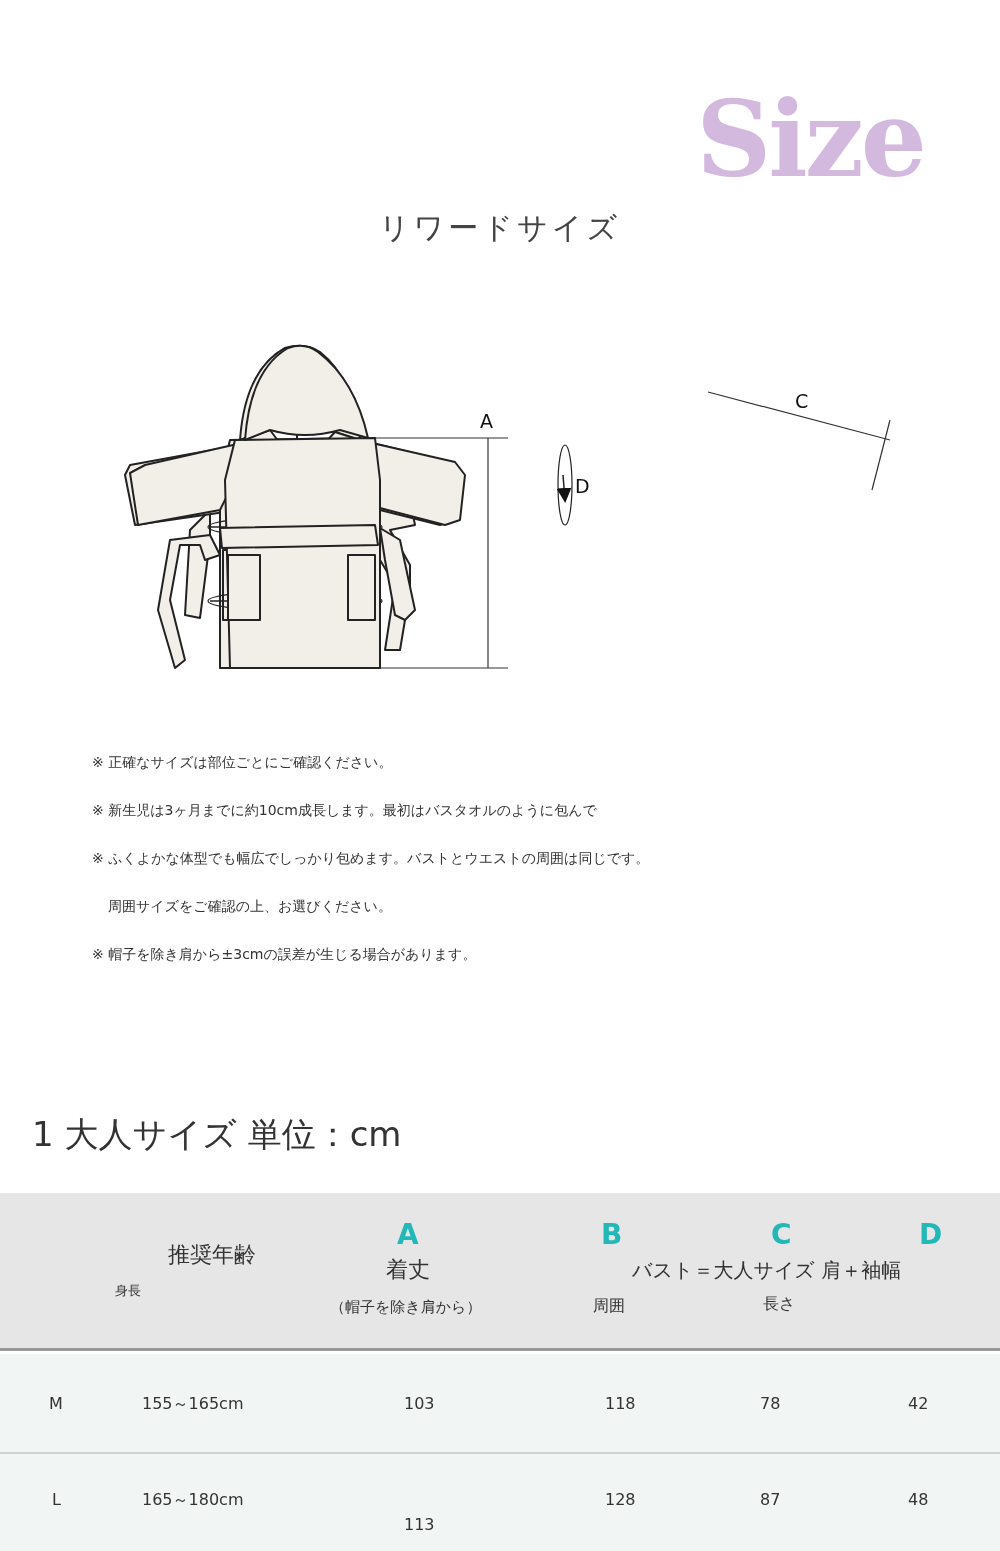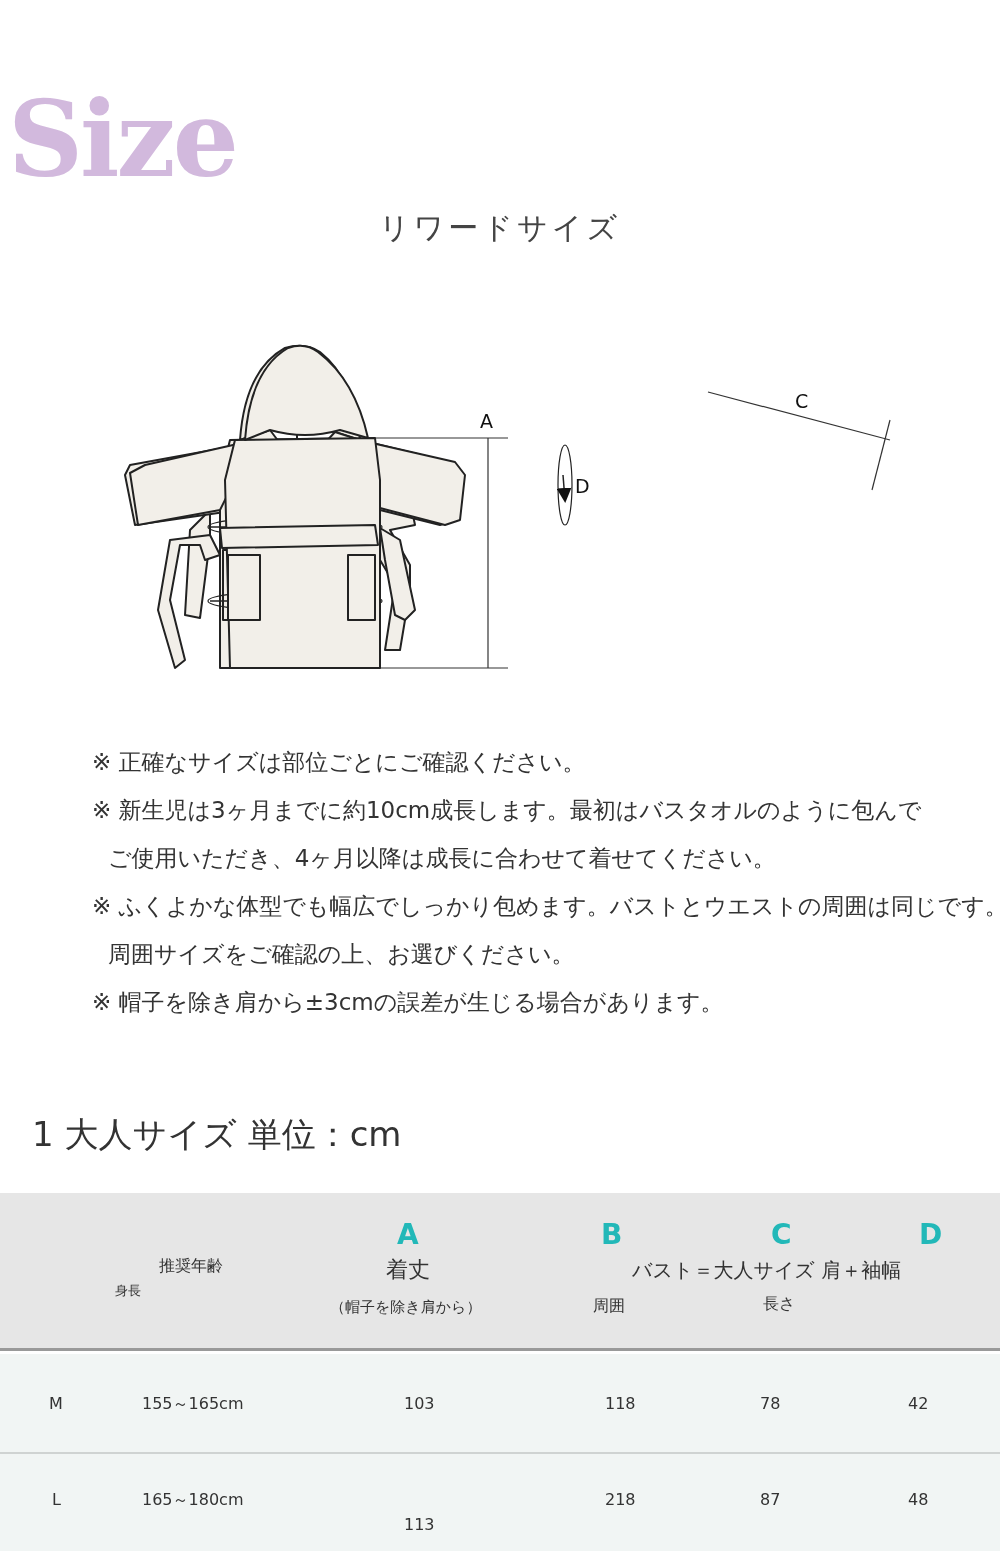--- a/index.html
+++ b/index.html
@@ -1,34 +1,34 @@
 <!DOCTYPE html>
 <html><head>
 <meta charset="utf-8">
 <style>
   * { box-sizing: border-box; margin: 0; padding: 0; }
   html, body { width: 1000px; height: 1551px; background: #ffffff; overflow: hidden; }
   body { position: relative; font-family: "DejaVu Sans", sans-serif; color: #333; }
 
   .title {
-    position: absolute; top: 80px; left: 0; width: 924px; text-align: left;
+    position: absolute; top: 80px; left: 0; width: 924px; text-align: right;
     font-family: "DejaVu Serif", serif; font-weight: bold; font-size: 104px;
-    color: #d2b9dd; letter-spacing: -3px; line-height: 120px; margin-left: 8px;
+    color: #d2b9dd; letter-spacing: -3px; line-height: 120px;
   }
   .subtitle {
     position: absolute; top: 208px; left: 0; width: 1000px; text-align: center;
     font-family: Liberation Serif, serif; font-size: 30px; color: #444;
     letter-spacing: 4px;
   }
 
   .diagram { position: absolute; top: 330px; left: 110px; width: 800px; height: 360px; }
   .diagram svg { width: 800px; height: 360px; display: block; }
 
   .notes { position: absolute; top: 745px; left: 92px; width: 840px; }
-  .note-line { height: 48px; font-size: 23px; color: #333; line-height: 34px; white-space: nowrap; }
+  .note-line { height: 48px; font-size: 14px; color: #333; line-height: 34px; white-space: nowrap; }
   .note-line.indent { padding-left: 16px; }
 
   .section-title {
     position: absolute; top: 1112px; left: 32px; font-size: 34px; color: #333;
     font-family: "DejaVu Sans", sans-serif;
   }
 
   .table-header {
     position: absolute; top: 1193px; left: 0; width: 1000px; height: 158px;
     background: #e6e6e6; border-bottom: 3px solid #999;
@@ -111,30 +111,29 @@
     <text x="685" y="78" font-family="DejaVu Sans, sans-serif" font-size="19" fill="#111">C</text>
     <ellipse cx="455" cy="155" rx="7" ry="40" fill="none" stroke="#222" stroke-width="1.2"></ellipse>
     <line x1="453" y1="145" x2="455" y2="170" stroke="#222" stroke-width="1.5" marker-end="url(#arr)"></line>
     <text x="465" y="163" font-family="DejaVu Sans, sans-serif" font-size="19" fill="#111">D</text>
   </svg>
 </div>
 
 <div class="notes">
   <div class="note-line">※ 正確なサイズは部位ごとにご確認ください。</div>
   <div class="note-line">※ 新生児は3ヶ月までに約10cm成長します。最初はバスタオルのように包んで</div>
-  <div class="note-line indent">ご使用いただき、4ヶ月以降は成長に合わせて着せてください。</div>
   <div class="note-line">※ ふくよかな体型でも幅広でしっかり包めます。バストとウエストの周囲は同じです。</div>
   <div class="note-line indent">周囲サイズをご確認の上、お選びください。</div>
   <div class="note-line">※ 帽子を除き肩から±3cmの誤差が生じる場合があります。</div>
 </div>
 
 <div class="section-title">1 大人サイズ 単位：cm</div>
 
 <div class="table-header">
-  <div class="th" style="left:159px; top:47px; font-size:16px;margin-top:16px;">推奨年齢</div>
+  <div class="th" style="left:168px; top:47px; font-size:22px;">推奨年齢</div>
   <div class="th" style="left:115px; top:89px; font-size:13px;">身長</div>
   <div class="th-letter" style="left:397px; top:25px;">A</div>
   <div class="th" style="left:386px; top:62px; font-size:22px;">着丈</div>
   <div class="th" style="left:330px; top:105px; font-size:15px;">（帽子を除き肩から）</div>
   <div class="th-letter" style="left:601px; top:25px;">B</div>
   <div class="th-letter" style="left:771px; top:25px;">C</div>
   <div class="th-letter" style="left:919px; top:25px;">D</div>
   <div class="th" style="left:632px; top:64px; font-size:20px;">バスト＝大人サイズ 肩＋袖幅</div>
   <div class="th" style="left:593px; top:103px; font-size:16px;">周囲</div>
   <div class="th" style="left:763px; top:101px; font-size:16px;">長さ</div>
@@ -145,16 +144,16 @@
   <div class="cell" style="left:142px;">155～165cm</div>
   <div class="cell" style="left:404px;">103</div>
   <div class="cell" style="left:605px;">118</div>
   <div class="cell" style="left:760px;">78</div>
   <div class="cell" style="left:908px;">42</div>
 </div>
 <div class="row" style="top:1452px; height:99px;">
   <div class="cell" style="left:52px; top:36px;">L</div>
   <div class="cell" style="left:142px; top:36px;">165～180cm</div>
   <div class="cell" style="left:404px; top:40px;margin-top:21px;">113</div>
-  <div class="cell" style="left:605px; top:36px;">218</div>
+  <div class="cell" style="left:605px; top:36px;">128</div>
   <div class="cell" style="left:760px; top:36px;">87</div>
   <div class="cell" style="left:908px; top:36px;">48</div>
 </div>
 
 </body></html>

